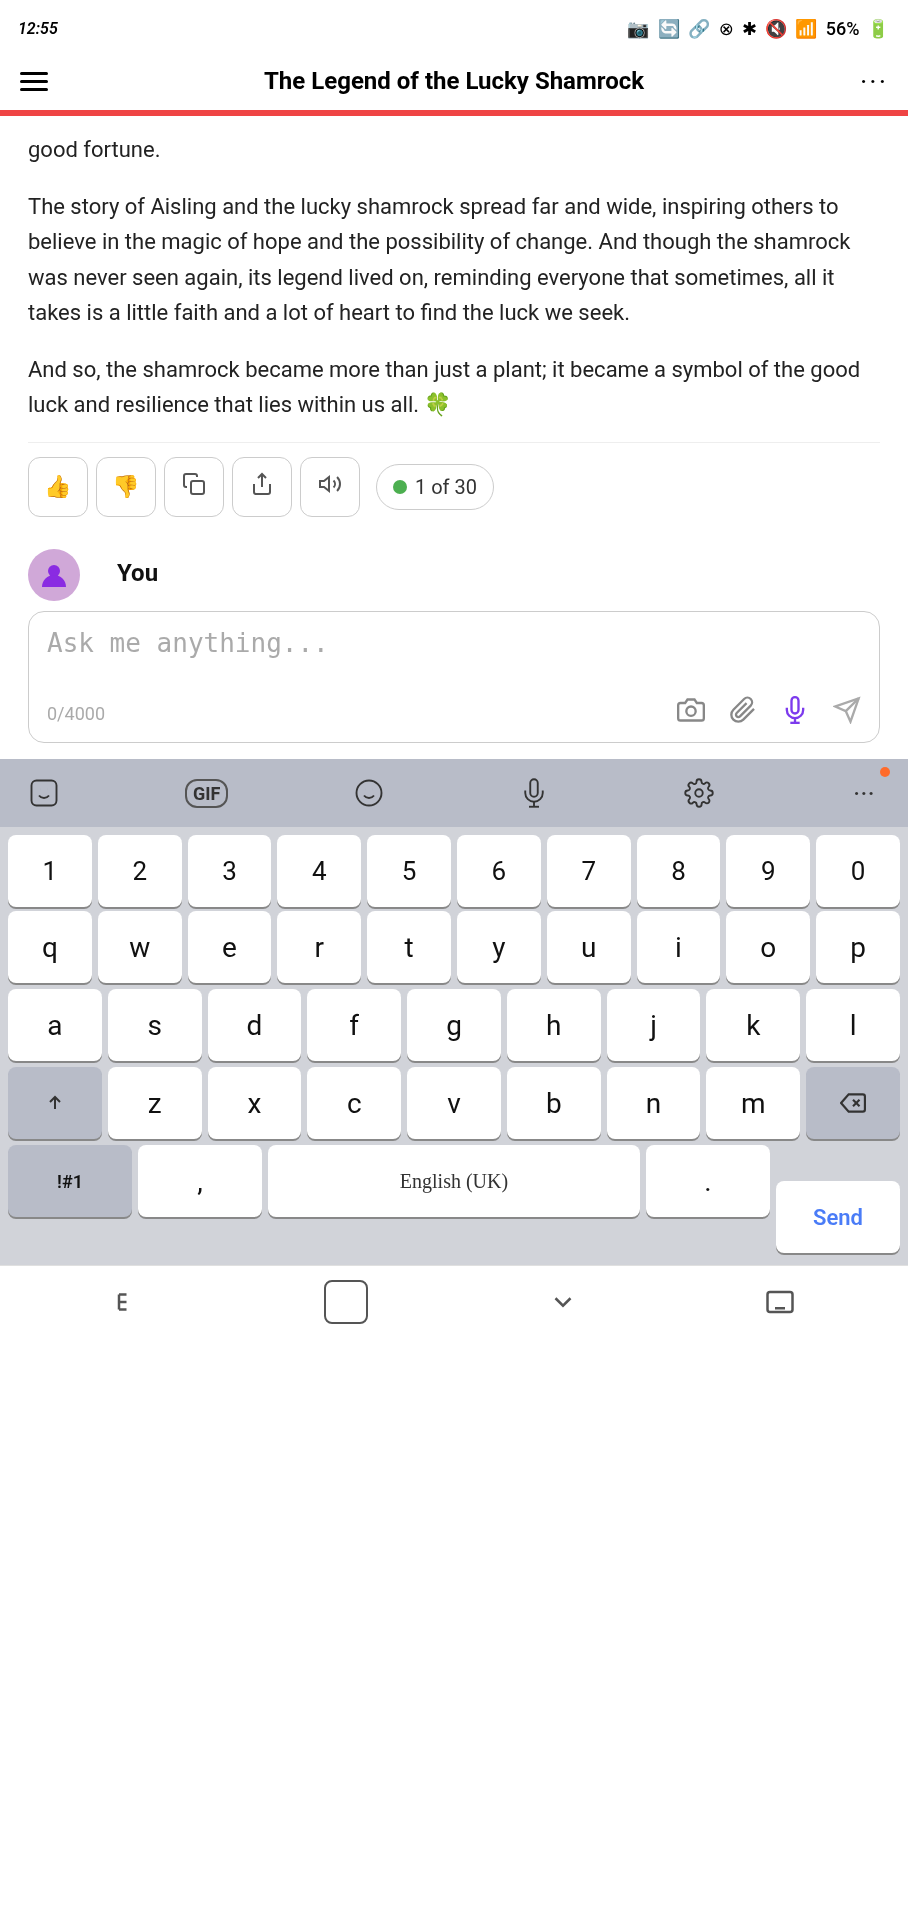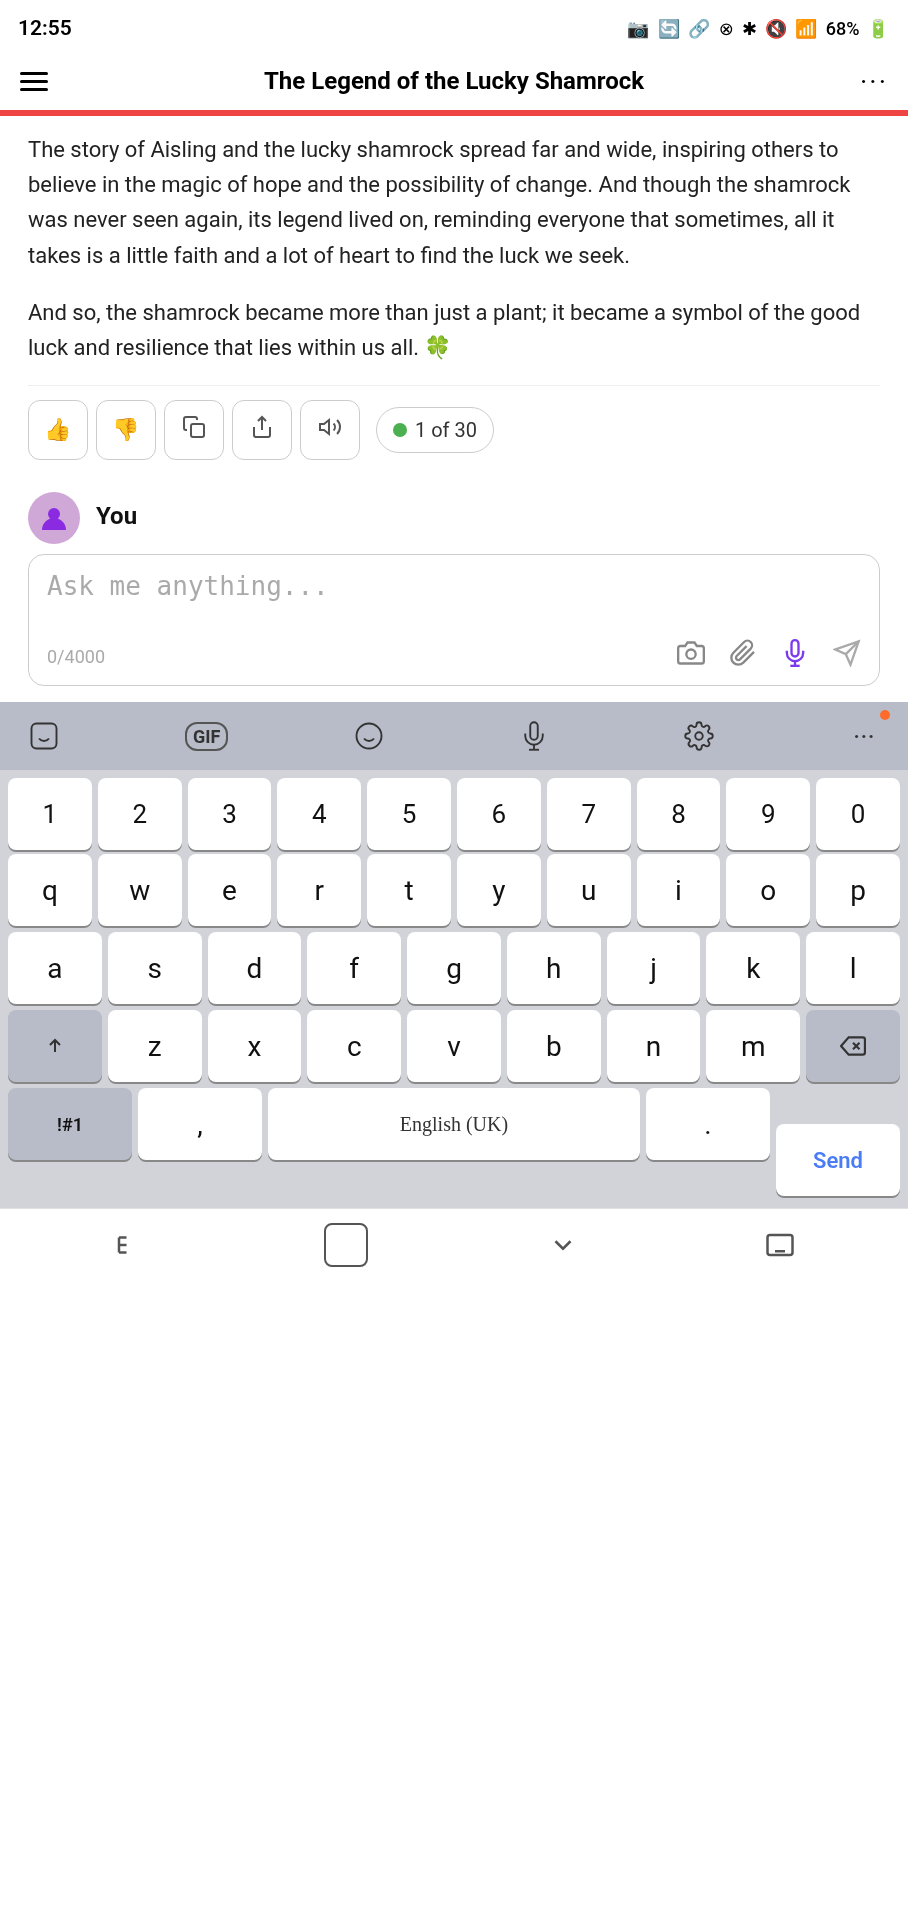--- a/index.html
+++ b/index.html
@@ -15,23 +15,24 @@
     
     .status-bar {
       display: flex;
       justify-content: space-between;
       align-items: center;
       padding: 10px 18px 6px 18px;
       background: #fff;
       height: 52px;
     }
     .status-time {
-      font-size: 21px;
+      font-size: 16px;
       font-weight: 600;
       color: #000;
+      font-style: italic;
     }
     .status-icons {
       display: flex;
       align-items: center;
       gap: 8px;
       font-size: 18px;
       color: #000;
     }
     .status-battery {
       font-size: 18px;
@@ -157,20 +158,21 @@
     }
     .user-avatar svg {
       width: 32px;
       height: 32px;
     }
     .user-name {
       font-size: 24px;
       font-weight: 700;
       color: #111;
       padding-top: 10px;
+      margin-left: 21px;
     }
 
     
     .input-container {
       margin: 0 0 16px 0;
       border: 1.5px solid #ccc;
       border-radius: 16px;
       background: #fff;
       padding: 16px 18px 12px 18px;
     }
@@ -369,37 +371,38 @@
 <div class="status-bar">
   <span class="status-time">12:55</span>
   <div class="status-icons">
     <span>📷</span>
     <span>🔄</span>
     <span>🔗</span>
     <span>⊗</span>
     <span>✱</span>
     <span>🔇</span>
     <span>📶</span>
-    <span class="status-battery">68%</span>
+    <span class="status-battery">56%</span>
     <span>🔋</span>
   </div>
 </div>
 
 <div class="top-nav">
   <div class="nav-hamburger">
     <span></span>
       <span></span>
       <span></span>
   </div>
   <span class="nav-title">The Legend of the Lucky Shamrock</span>
   <div class="nav-more">···</div>
 </div>
 
 <div class="content-area">
   <div class="story-text">
+    <p>good fortune.</p>
     <p>The story of Aisling and the lucky shamrock spread far and wide, inspiring others to believe in the magic of hope and the possibility of change. And though the shamrock was never seen again, its legend lived on, reminding everyone that sometimes, all it takes is a little faith and a lot of heart to find the luck we seek.</p>
     <p>And so, the shamrock became more than just a plant; it became a symbol of the good luck and resilience that lies within us all. 🍀</p>
   </div>
 
   <div class="action-bar">
     <button class="action-btn">
       <span>👍</span>
     </button>
     <button class="action-btn">
       <span>👎</span>

